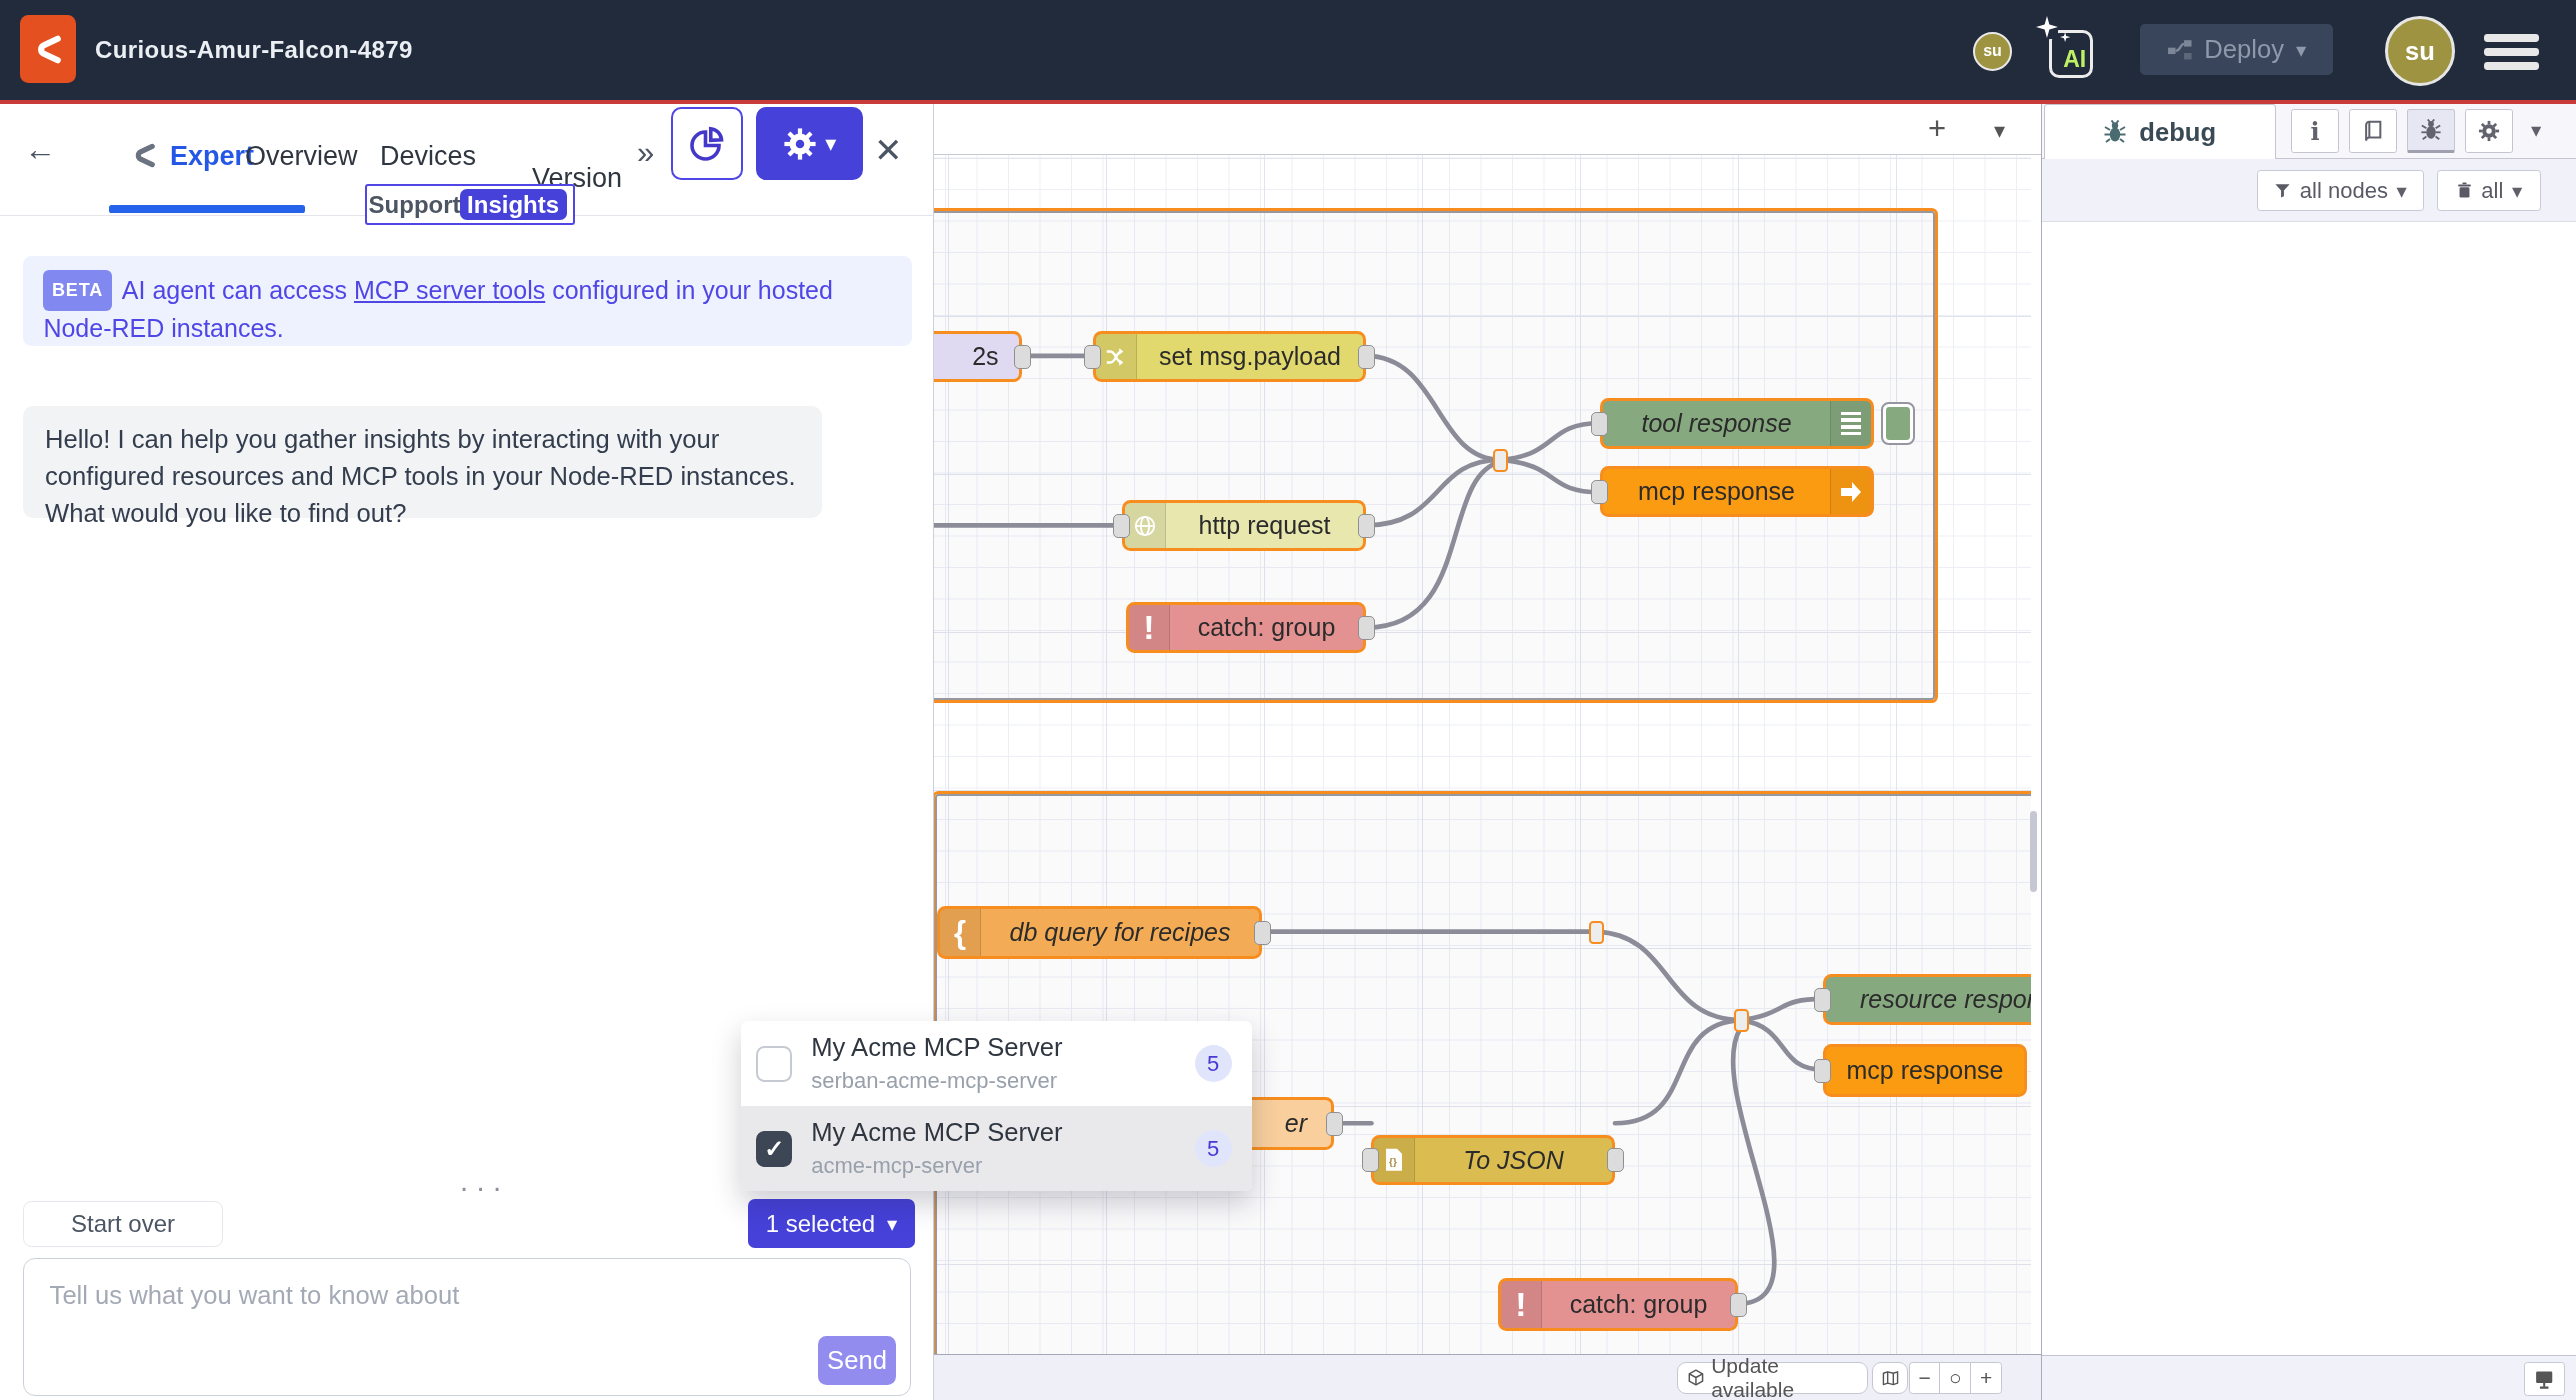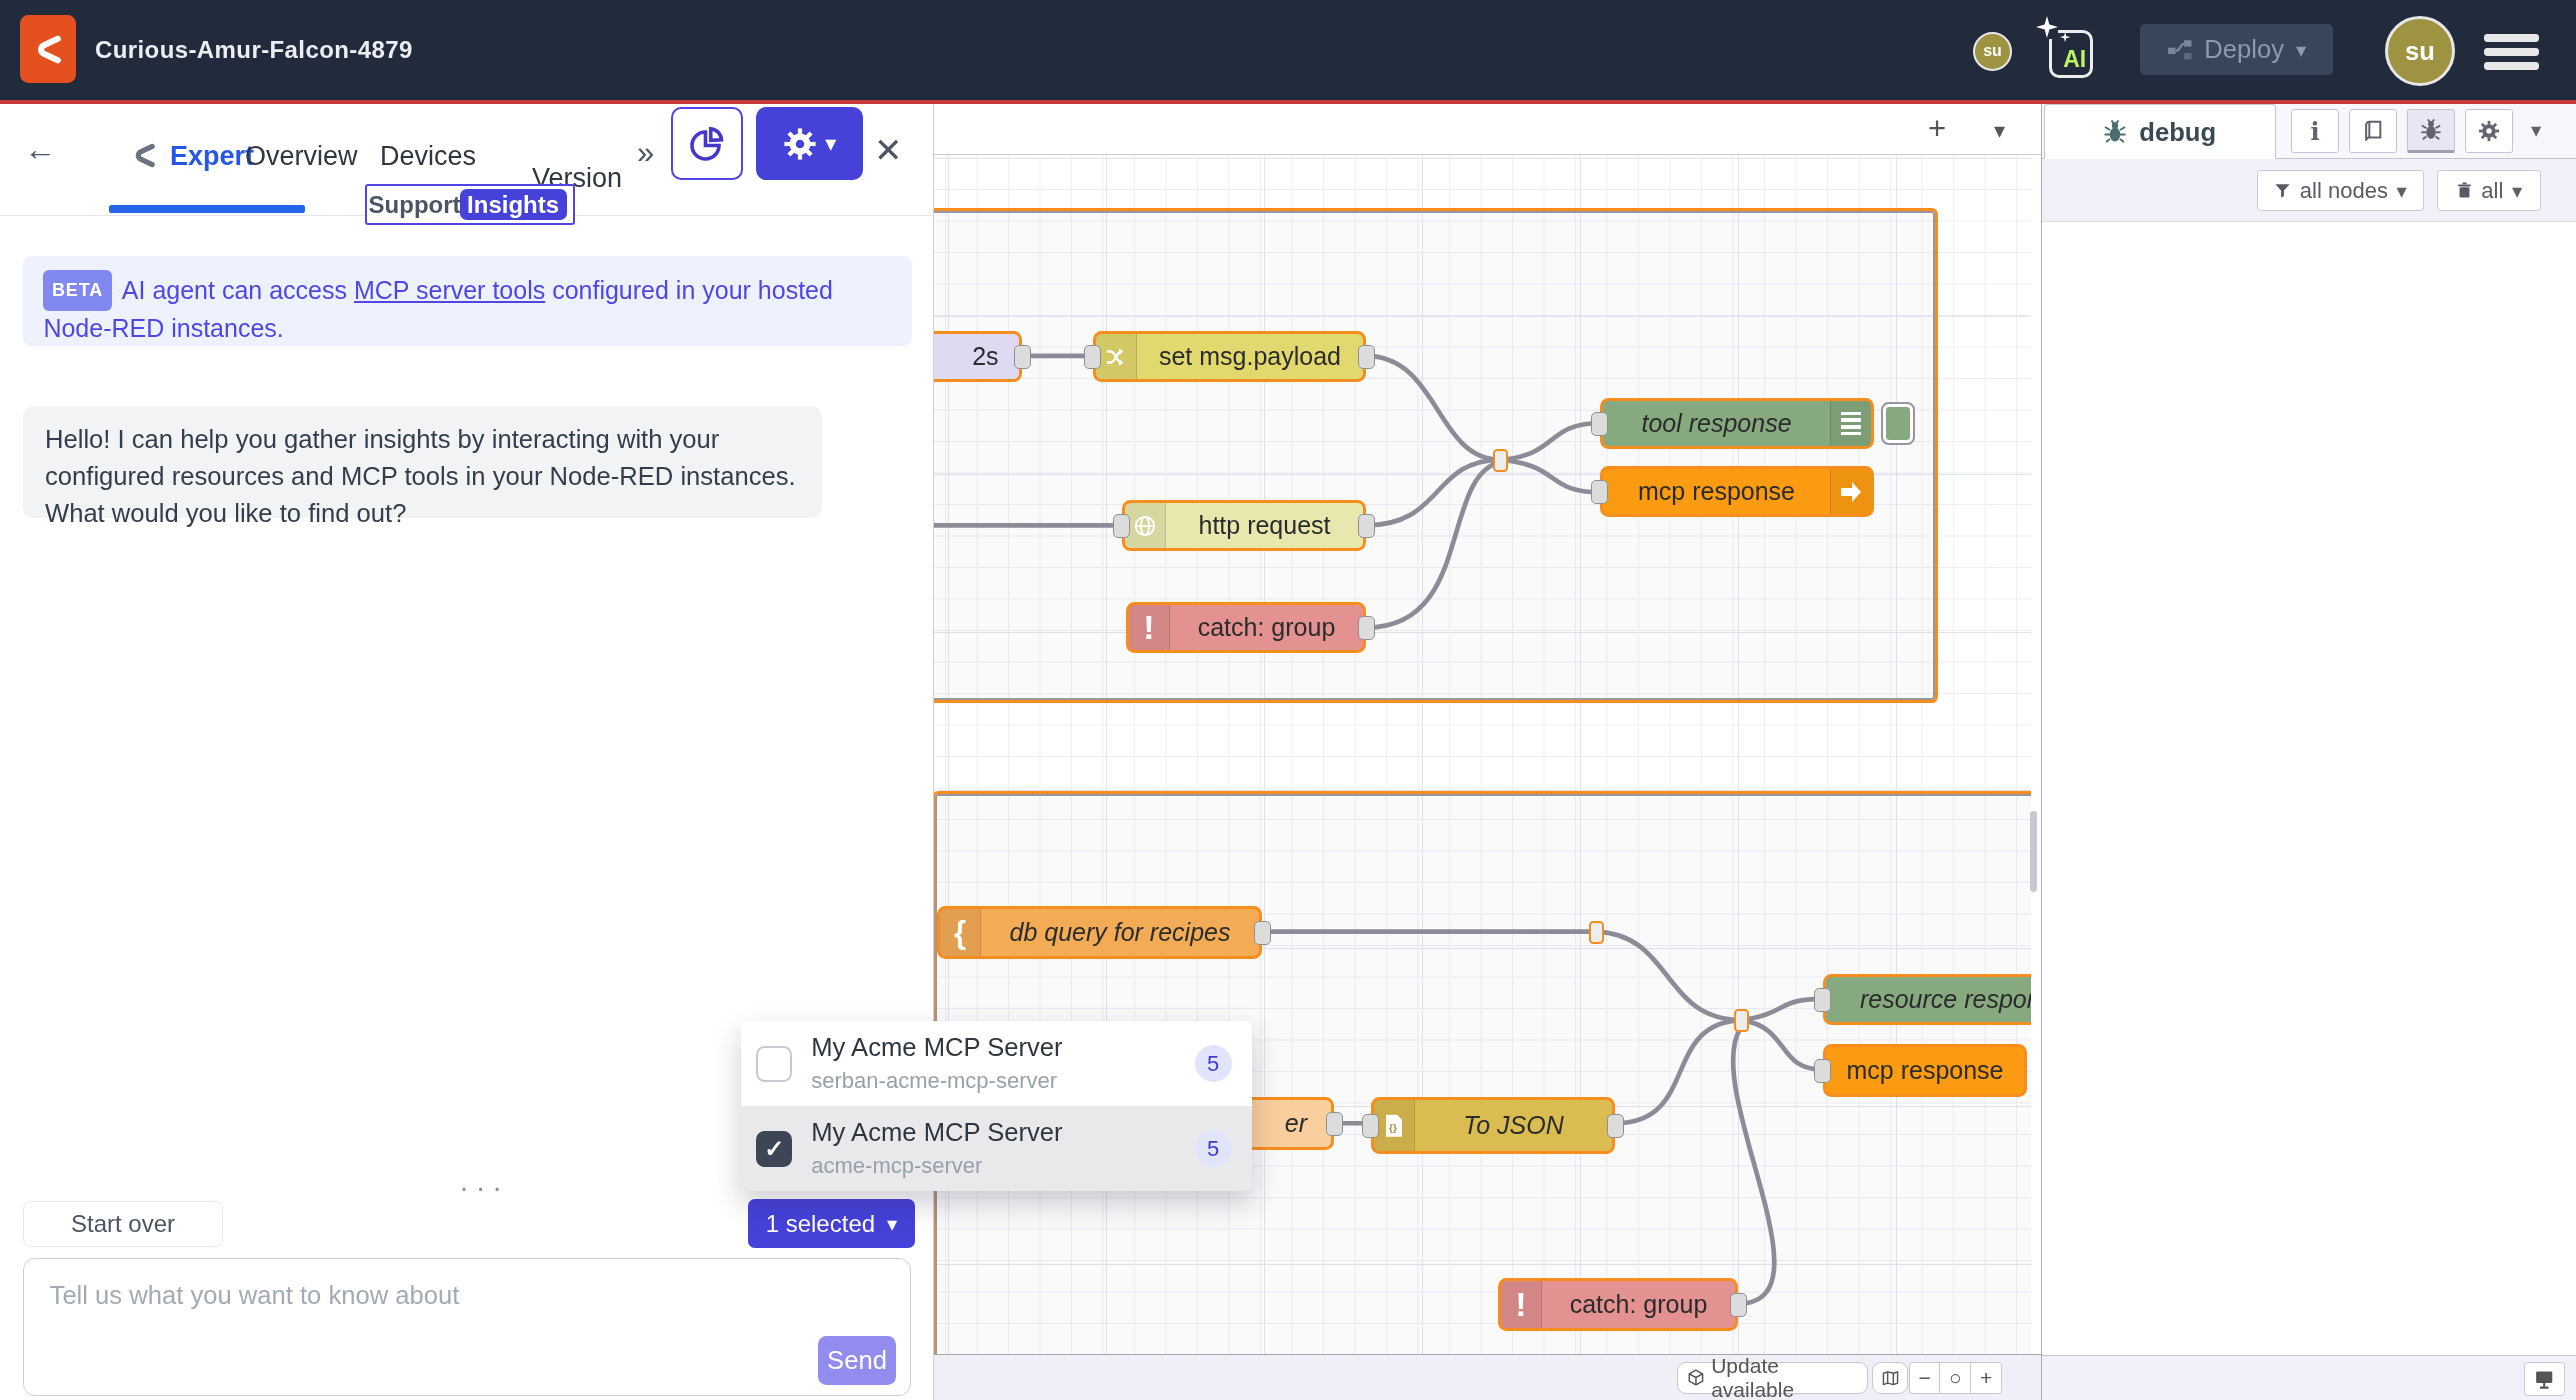--- a/index.html
+++ b/index.html
@@ -375,21 +375,21 @@
         </div>
       <div class="nlabel it">db query for recipes</div>
       <div class="port out"></div>
     </div>
 
     <div class="node" style="left:1176px; top:1097px; width:158px; height:53px; background:#F9CF9D;">
       <div class="nlabel it" style="justify-content:flex-end; padding-right:24px;">er</div>
       <div class="port out"></div>
     </div>
 
-    <div class="node" style="left:1371px; top:1097px; width:244px; height:57px; background:#DBBC50;">
+    <div class="node" style="left:1371px; top:1135px; width:244px; height:50px; background:#DBBC50;">
       <div class="nicon l">
         <svg class="ic" width="24" height="25.6" viewBox="0 0 28 30">
             <use href="#sym-json-doc"></use>
           </svg>
       </div>
       <div class="nlabel it">To JSON</div>
       <div class="port in"></div>
       <div class="port out"></div>
     </div>
 

